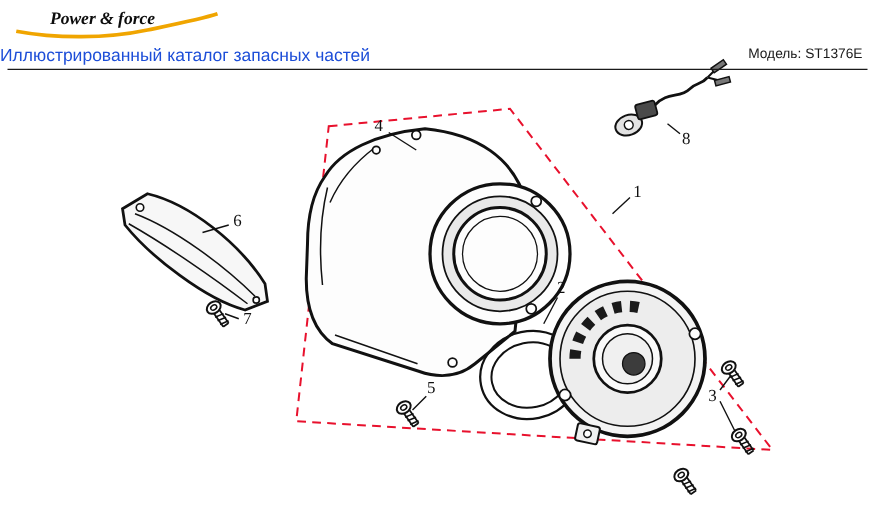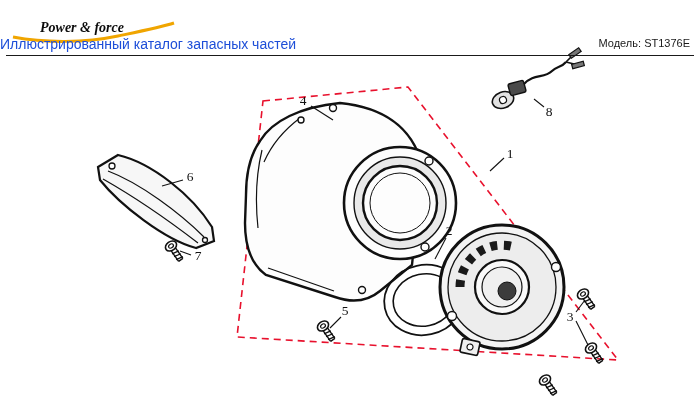--- a/index.html
+++ b/index.html
@@ -4,21 +4,21 @@
 <style>
   html,body{margin:0;padding:0;background:#ffffff;}
   .page{position:relative;width:700px;height:412px;background:#ffffff;overflow:hidden;
         font-family:"Liberation Sans",sans-serif;color:#111;}
   .artwork{position:absolute;left:0;top:0;z-index:1;}
   .header{position:absolute;left:0;top:0;width:100%;height:56px;z-index:2;}
   .logo{position:absolute;left:10px;top:3px;width:175px;}
   .logo-name{font-family:"Liberation Serif",serif;font-weight:bold;font-size:23px;
              letter-spacing:1px;line-height:1;color:#0c0c0c;}
   .logo-reg{font-size:9px;vertical-align:top;letter-spacing:0;}
-  .logo-tag-row{position:relative;height:25px;margin-top:15px;}
+  .logo-tag-row{position:relative;height:25px;margin-top:3px;}
   .logo-swoosh{position:absolute;left:0;top:3px;}
   .logo-tagline{position:absolute;left:30px;top:2px;font-family:"Liberation Serif",serif;
                 font-style:italic;font-weight:bold;font-size:14px;color:#0c0c0c;white-space:nowrap;}
   .page-title{position:absolute;left:0;right:0;top:36px;text-align:left;font-size:14px;color:#1d4ed8;}
   .model-label{position:absolute;right:10px;top:37px;font-size:11px;color:#1a1a1a;}
   .header-rule{position:absolute;left:6px;right:6px;top:55px;height:0;border-top:1.5px solid #1a1a1a;}
   .callout-num{font-family:"Liberation Serif",serif;font-size:13.5px;fill:#111;text-anchor:middle;}
 </style>
 </head>
 <body>

